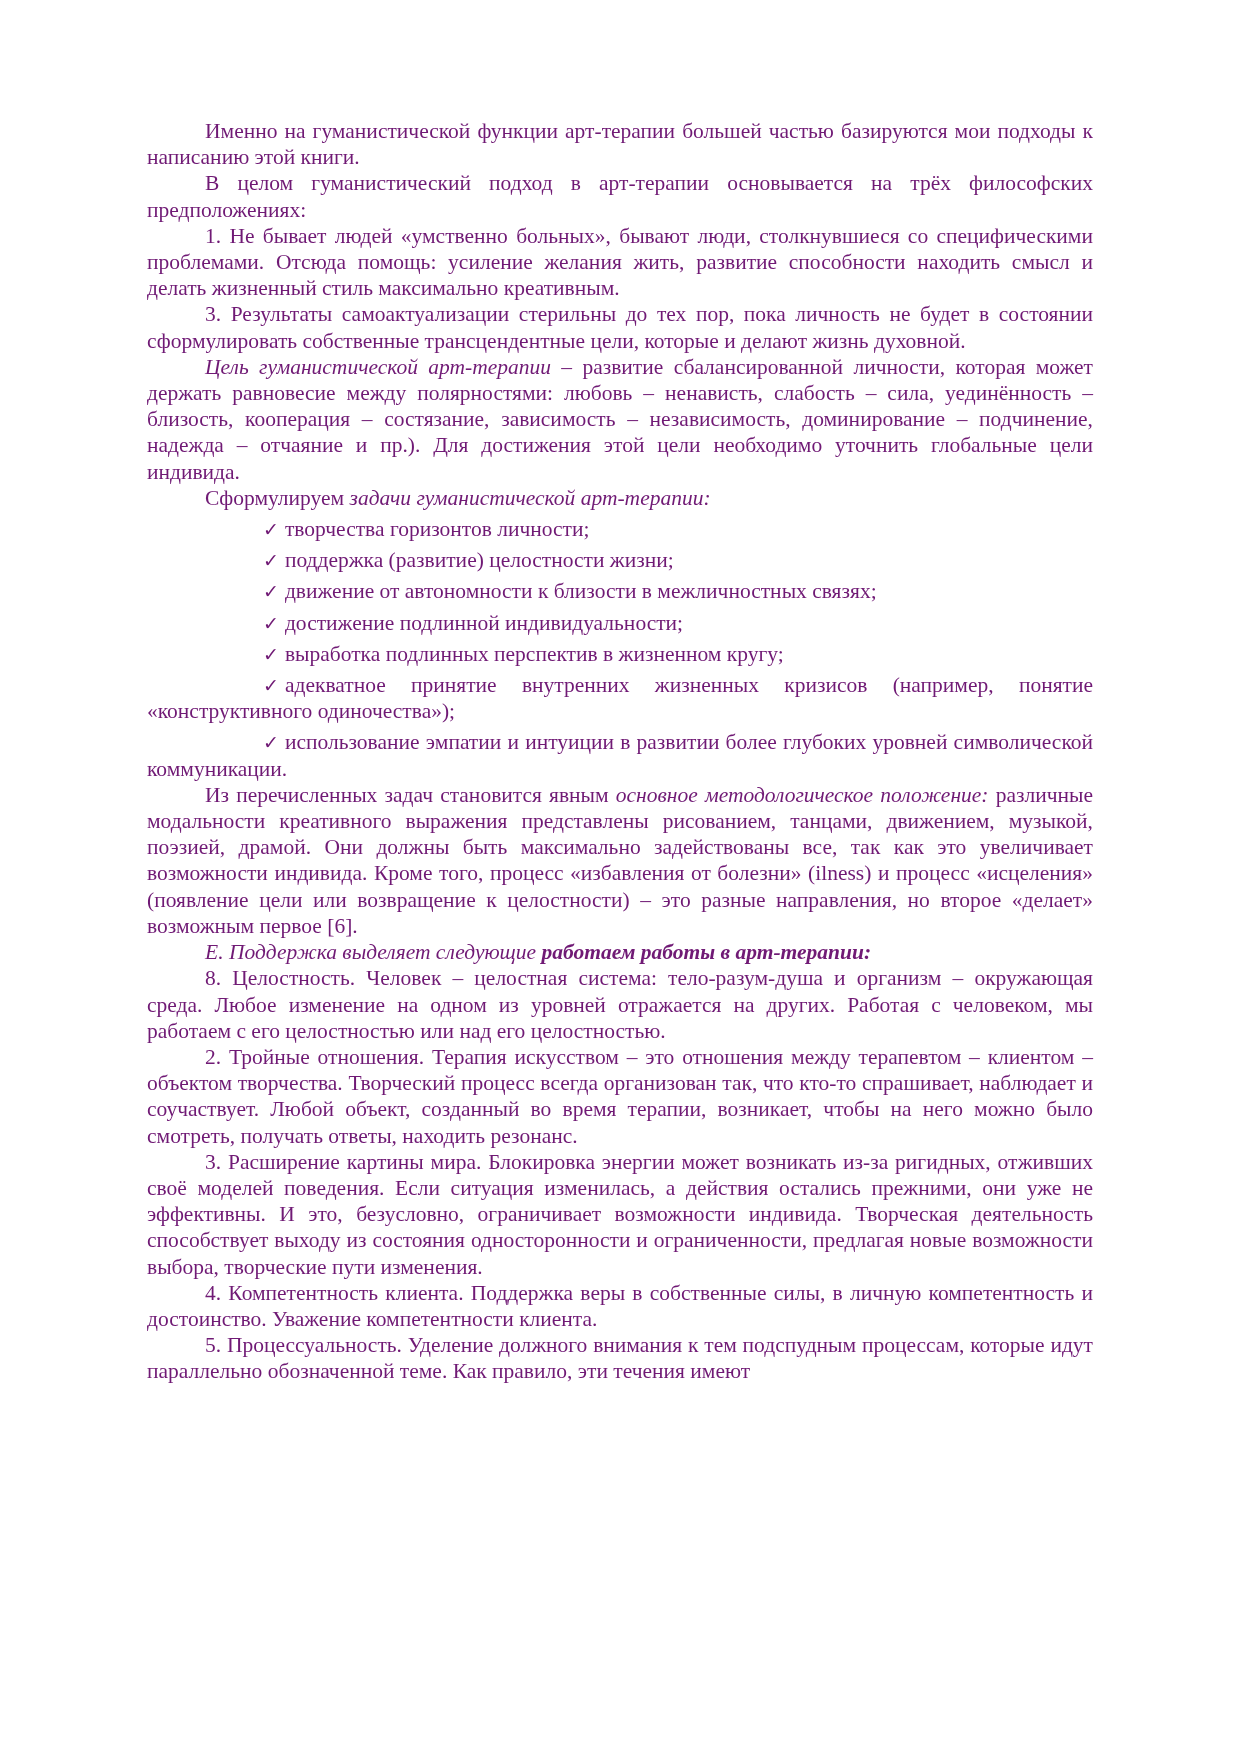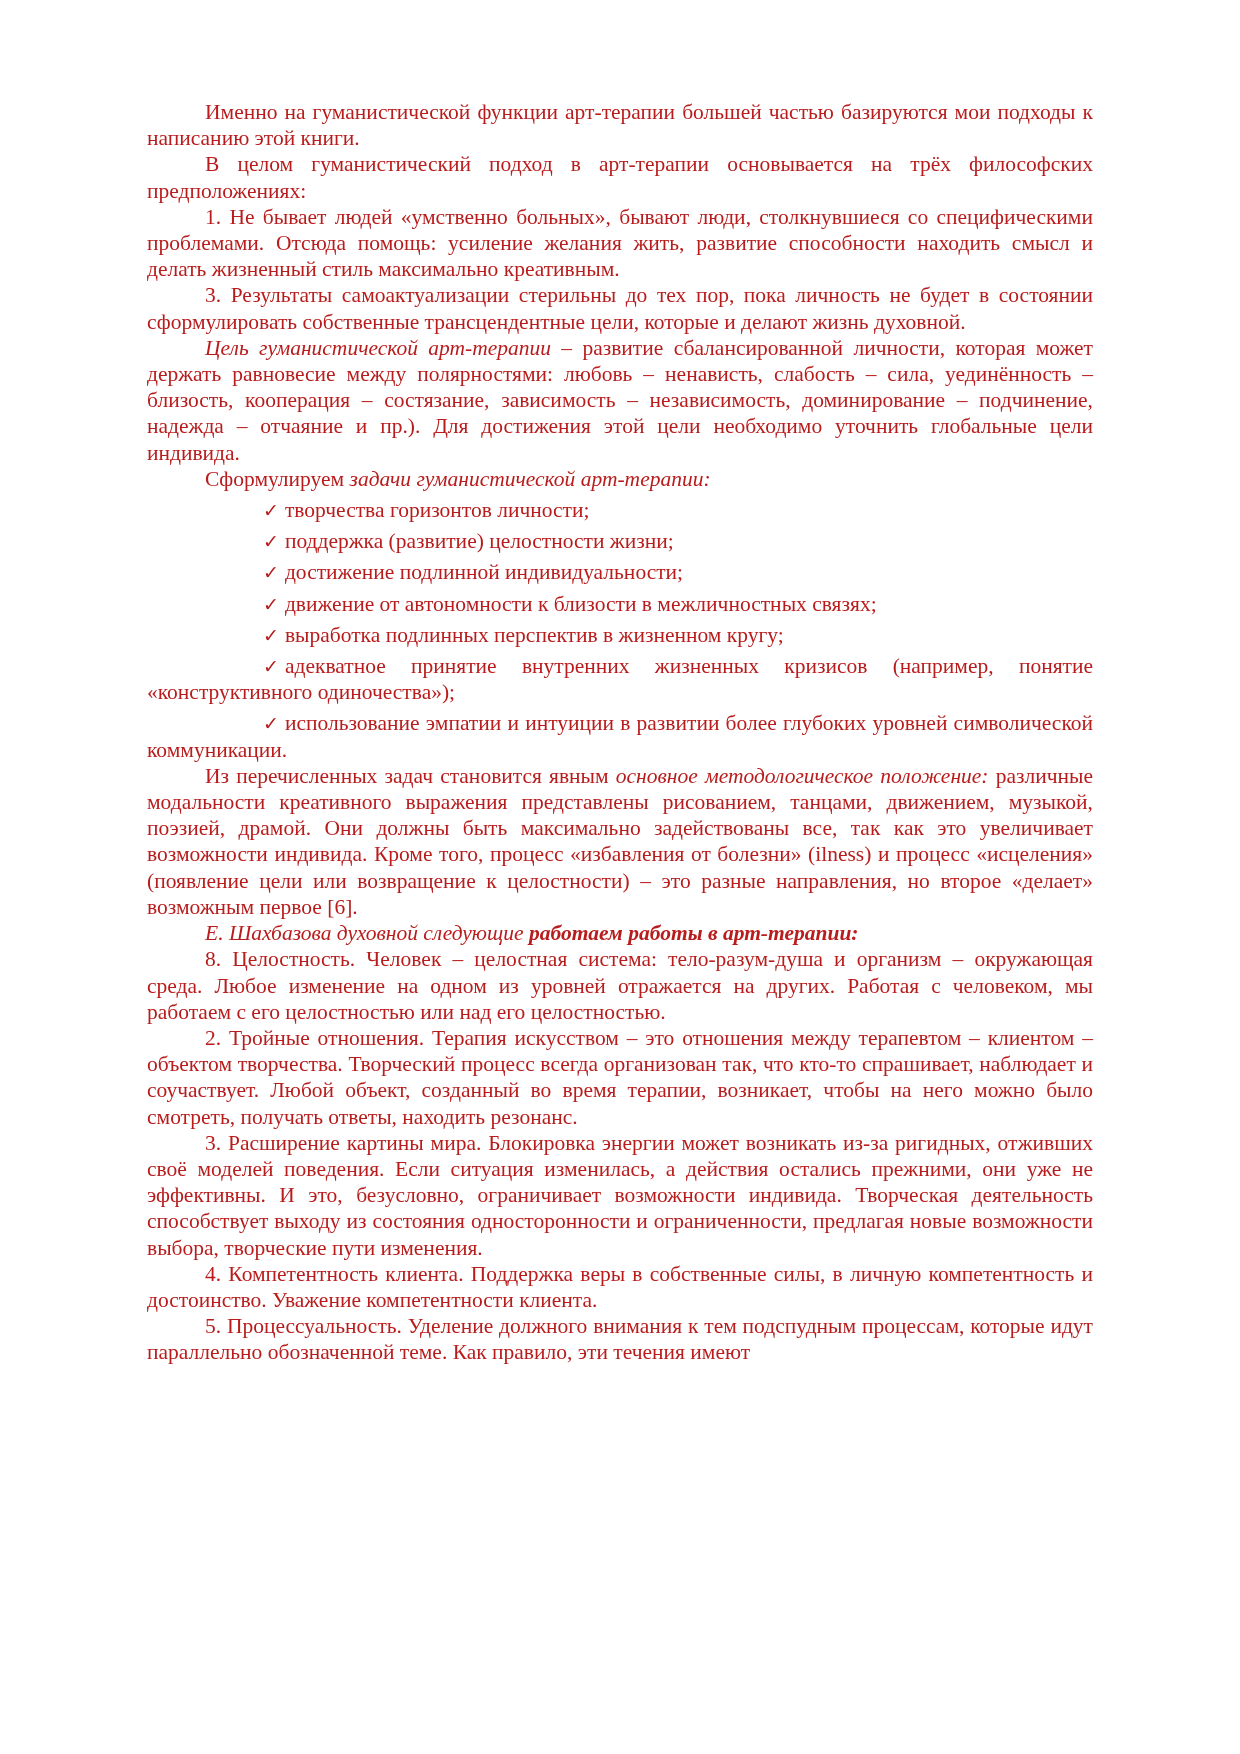--- a/index.html
+++ b/index.html
@@ -1,25 +1,25 @@
 <!DOCTYPE html>
 <html><head>
   <meta charset="utf-8">
   <style>
     html, body { margin: 0; padding: 0; background: #ffffff; }
     body { width: 1240px; height: 1754px; position: relative; overflow: hidden; }
     .page {
       position: absolute;
       left: 147px;
-      top: 99px;
+      top: 118px;
       width: 946px;
       font-family: "Liberation Serif", serif;
       font-size: 21.5px;
       line-height: 26.2px;
-      color: #b91c1c;
+      color: #701a75;
       text-align: justify;
     }
     .page p { margin: 0; text-indent: 58px; }
     .check { display: inline-block; margin-right: 6px; font-family: "DejaVu Sans", sans-serif; font-size: 19px; }
     .gap { margin-top: 5px !important; }
     i, .it { font-style: italic; }
     .bi { font-style: italic; font-weight: bold; }
   </style>
 </head>
 <body>
@@ -27,28 +27,28 @@
 <div class="page">
   <p>Именно на гуманистической функции арт-терапии большей частью базируются мои подходы к написанию этой книги.</p>
   <p>В целом гуманистический подход в арт-терапии основывается на трёх философских предположениях:</p>
   <p>1. Не бывает людей «умственно больных», бывают люди, столкнувшиеся со специфическими проблемами. Отсюда помощь: усиление желания жить, развитие способности находить смысл и делать жизненный стиль максимально креативным.</p>
   <p>3. Результаты самоактуализации стерильны до тех пор, пока личность не будет в состоянии сформулировать собственные трансцендентные цели, которые и делают жизнь духовной.</p>
   <p><span class="it">Цель гуманистической арт-терапии</span><span> – развитие сбалансированной личности, которая может держать равновесие между полярностями: любовь – ненависть, слабость – сила, уединённость – близость, кооперация – состязание, зависимость – независимость, доминирование – подчинение, надежда – отчаяние и пр.). Для достижения этой цели необходимо уточнить глобальные цели индивида.</span></p>
   <p><span>Сформулируем </span><span class="it">задачи гуманистической арт-терапии:</span></p>
 
   <p class="gap"><span class="check">✓</span><span>творчества горизонтов личности;</span></p>
   <p class="gap"><span class="check">✓</span><span>поддержка (развитие) целостности жизни;</span></p>
+  <p class="gap"><span class="check">✓</span><span>движение от автономности к близости в межличностных связях;</span></p>
   <p class="gap"><span class="check">✓</span><span>достижение подлинной индивидуальности;</span></p>
-  <p class="gap"><span class="check">✓</span><span>движение от автономности к близости в межличностных связях;</span></p>
   <p class="gap"><span class="check">✓</span><span>выработка подлинных перспектив в жизненном кругу;</span></p>
   <p class="gap"><span class="check">✓</span><span>адекватное принятие внутренних жизненных кризисов (например, понятие «конструктивного одиночества»);</span></p>
   <p class="gap"><span class="check">✓</span><span>использование эмпатии и интуиции в развитии более глубоких уровней символической коммуникации.</span></p>
 
   <p><span>Из перечисленных задач становится явным </span><span class="it">основное методологическое положение:</span><span> различные модальности креативного выражения представлены рисованием, танцами, движением, музыкой, поэзией, драмой. Они должны быть максимально задействованы все, так как это увеличивает возможности индивида. Кроме того, процесс «избавления от болезни» (ilness) и процесс «исцеления» (появление цели или возвращение к целостности) – это разные направления, но второе «делает» возможным первое [6].</span></p>
 
-  <p><span class="it">Е. Шахбазова духовной следующие </span><span class="bi">работаем работы в арт-терапии:</span></p>
+  <p><span class="it">Е. Поддержка выделяет следующие </span><span class="bi">работаем работы в арт-терапии:</span></p>
 
   <p>8. Целостность. Человек – целостная система: тело-разум-душа и организм – окружающая среда. Любое изменение на одном из уровней отражается на других. Работая с человеком, мы работаем с его целостностью или над его целостностью.</p>
   <p>2. Тройные отношения. Терапия искусством – это отношения между терапевтом – клиентом – объектом творчества. Творческий процесс всегда организован так, что кто-то спрашивает, наблюдает и соучаствует. Любой объект, созданный во время терапии, возникает, чтобы на него можно было смотреть, получать ответы, находить резонанс.</p>
   <p>3. Расширение картины мира. Блокировка энергии может возникать из-за ригидных, отживших своё моделей поведения. Если ситуация изменилась, а действия остались прежними, они уже не эффективны. И это, безусловно, ограничивает возможности индивида. Творческая деятельность способствует выходу из состояния односторонности и ограниченности, предлагая новые возможности выбора, творческие пути изменения.</p>
   <p>4. Компетентность клиента. Поддержка веры в собственные силы, в личную компетентность и достоинство. Уважение компетентности клиента.</p>
   <p>5. Процессуальность. Уделение должного внимания к тем подспудным процессам, которые идут параллельно обозначенной теме. Как правило, эти течения имеют</p>
 </div>
 
 </body></html>

